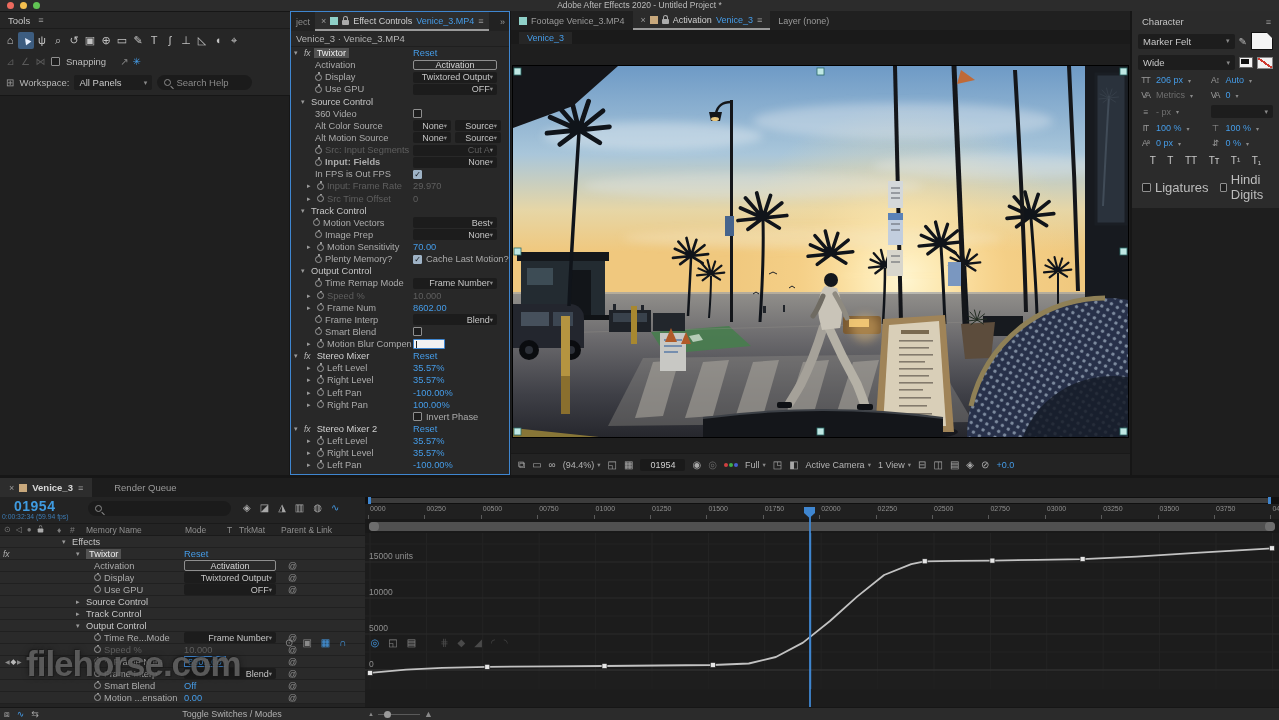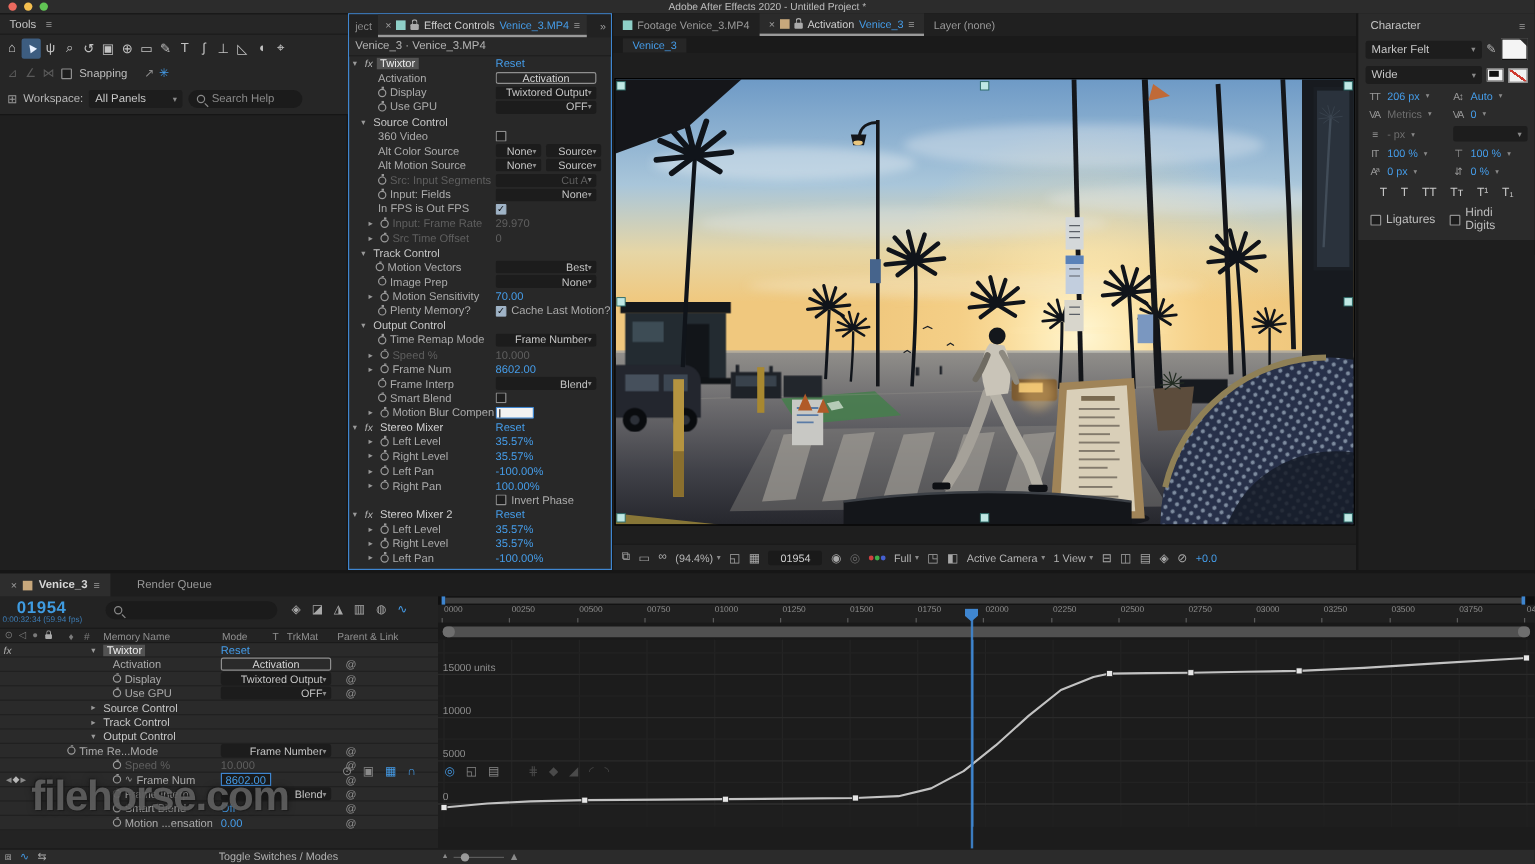--- a/index.html
+++ b/index.html
@@ -127,21 +127,21 @@
   .cdown { font-size:6px; color:#8a8a8a; margin-left:2px; }
   .sw-fill { width:22px; height:18px; background:#f4f4f4; border:1px solid #111; position:relative; }
   .sw-fill::after { content:""; position:absolute; right:-1px; top:-1px; border-style:solid;
     border-width:0 7px 7px 0; border-color:transparent #2b2b2b transparent transparent; }
   .sw-strike { width:16px; height:12px; border:1px solid #888;
     background:linear-gradient(to top right, transparent 44%, #cf3a30 44%, #cf3a30 56%, transparent 56%), #f2f2f2; }
   .sw-bw { width:14px; height:11px; background:#f2f2f2; border:1px solid #666; position:relative; }
   .sw-bw::before { content:""; position:absolute; left:1px; top:1px; width:8px; height:5px; background:#111; }
   .eyed { color:#b8b8b8; font-size:10px; }
   .stylebtns { display:flex; justify-content:space-around; padding:2px 6px; color:#c8c8c8; font-size:10px; }
-  .char-checks { display:flex; gap:12px; padding:4px 2px 0 4px; color:#bdbdbd; font-size:10px; align-items:center; }
+  .char-checks { display:flex; gap:12px; padding:4px 2px 0 4px; color:#bdbdbd; font-size:13px; align-items:center; }
   .char-checks .ck { display:flex; gap:4px; align-items:center; }
 
   
   #timeline { position:absolute; left:0; top:478px; width:1279px; height:242px; background:#232323; }
   .tl-tabs { height:19px; background:#1d1d1d; display:flex; align-items:center; font-size:9.5px; }
   .tl-tab { display:flex; align-items:center; gap:5px; padding:0 9px; height:100%; background:#2d2d2d; color:#d8d8d8; }
   .tl-tab2 { color:#9a9a9a; padding:0 22px; }
   #tl-frame { position:absolute; left:14px; top:20px; color:#3f9be0; font-size:14px; font-weight:bold; letter-spacing:.5px; }
   #tl-timecode { position:absolute; left:2px; top:35px; color:#3d7cb4; font-size:6.8px; }
   #tl-search { position:absolute; left:88px; top:23px; width:143px; }
@@ -403,21 +403,21 @@
           <span class="lb dis">Src: Input Segments</span>
         </div>
         <div class="ecv">
           <span class="dd dis" style="width: 84px;">
             <span>Cut A</span>
             <span class="cv">▾</span>
           </span>
         </div>
       </div>
       <div class="ecrow">
-        <div class="ecl" style="padding-left: 24px;">
+        <div class="ecl" style="padding-left: 24px; font-weight: bold;">
           <span class="watch"></span>
           <span class="lb">Input: Fields</span>
         </div>
         <div class="ecv">
           <span class="dd" style="width: 84px;">
             <span>None</span>
             <span class="cv">▾</span>
           </span>
         </div>
       </div>
@@ -1089,20 +1089,26 @@
     <span class="collabel-icon">♦</span>
     <span class="colhash">#</span>
     <span class="colsrc">Memory Name</span>
     <span class="colmode">Mode</span>
     <span class="colt">T</span>
     <span class="coltrk">TrkMat</span>
     <span class="colparent">Parent &amp; Link</span>
   </div>
   <div id="tl-rows">
       <div class="tlrow">
+        <div class="tll" style="padding-left: 62px;">
+          <span class="tw">▾</span>
+          <span class="gl">Effects</span>
+        </div>
+      </div>
+      <div class="tlrow">
         <span class="fxbadge">fx</span>
         <div class="tll" style="padding-left: 76px;">
           <span class="tw">▾</span>
           <span class="nm sel">Twixtor</span>
         </div>
         <span class="tlv">
           <span class="reset">Reset</span>
         </span>
       </div>
       <div class="tlrow">
@@ -1152,21 +1158,21 @@
           <span class="gl">Track Control</span>
         </div>
       </div>
       <div class="tlrow">
         <div class="tll" style="padding-left: 76px;">
           <span class="tw">▾</span>
           <span class="gl">Output Control</span>
         </div>
       </div>
       <div class="tlrow">
-        <div class="tll" style="padding-left: 56px;">
+        <div class="tll" style="padding-left: 94px;">
           <span class="watch"></span>
           <span class="lb">Time Re...Mode</span>
         </div>
         <span class="tlv">
           <span class="dd" style="width: 92px;">
             <span>Frame Number</span>
             <span class="cv">▾</span>
           </span>
         </span>
         <span class="pick">@</span>

